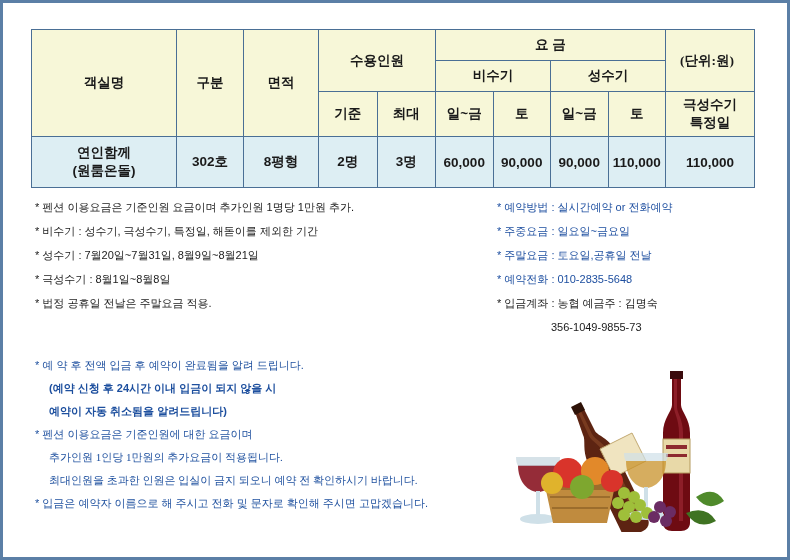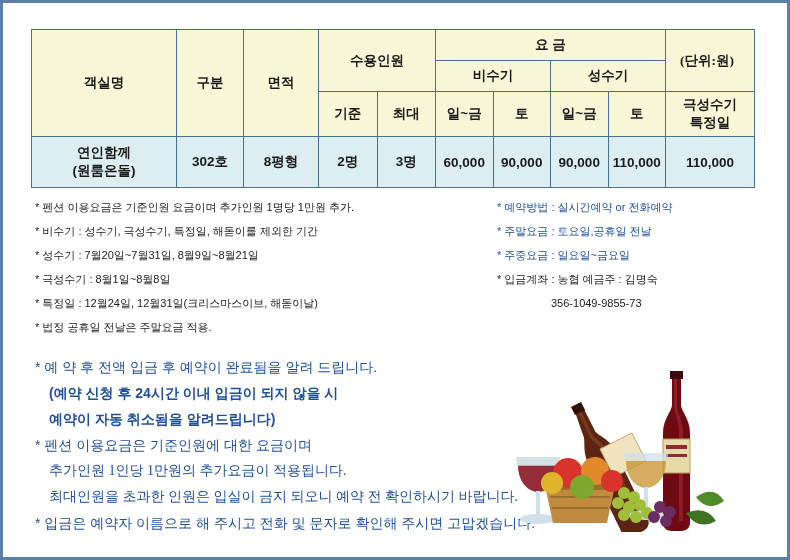--- a/index.html
+++ b/index.html
@@ -98,21 +98,21 @@
   }
 
   
   .bottom {
     position: absolute;
     left: 30px;
     top: 355px;
     width: 470px;
   }
   .bnote {
-    font-size: 14px;
+    font-size: 11px;
     color: #1d4f9e;
     line-height: 1.0;
     margin-bottom: 12px;
     white-space: nowrap;
   }
   .bnote.ind1 { padding-left: 14px; font-weight: bold; }
   .bnote.ind2 { padding-left: 14px; font-family: Liberation Serif, serif; }
 
   
   .stilllife {
@@ -174,27 +174,27 @@
         </tr>
       </tbody>
     </table>
 
     <div class="notes-wrap">
       <div class="notes-left">
         <div class="note">* 펜션 이용요금은 기준인원 요금이며 추가인원 1명당 1만원 추가.</div>
         <div class="note">* 비수기 : 성수기, 극성수기, 특정일, 해돋이를 제외한 기간</div>
         <div class="note">* 성수기 : 7월20일~7월31일, 8월9일~8월21일</div>
         <div class="note">* 극성수기 : 8월1일~8월8일</div>
-        <div class="note">* 특정일 : 12월24일, 12월31일(크리스마스이브, 해돋이날)</div>
         <div class="note">* 법정 공휴일 전날은 주말요금 적용.</div>
       </div>
       <div class="notes-right">
         <div class="note blue">* 예약방법 : 실시간예약 or 전화예약</div>
+        <div class="note blue">* 주중요금 : 일요일~금요일</div>
         <div class="note blue">* 주말요금 : 토요일,공휴일 전날</div>
-        <div class="note blue">* 주중요금 : 일요일~금요일</div>
+        <div class="note blue">* 예약전화 : 010-2835-5648</div>
         <div class="note" style="margin-top:4px">* 입금계좌 : 농협     예금주 : 김명숙</div>
         <div class="note indent">356-1049-9855-73</div>
       </div>
     </div>
 
     <div class="bottom">
       <div class="bnote">* 예 약 후 전액 입금 후 예약이 완료됨을 알려 드립니다.</div>
       <div class="bnote ind1">(예약 신청 후 24시간 이내 입금이 되지 않을 시</div>
       <div class="bnote ind1">예약이 자동 취소됨을 알려드립니다)</div>
       <div class="bnote">* 펜션 이용요금은 기준인원에 대한 요금이며</div>

